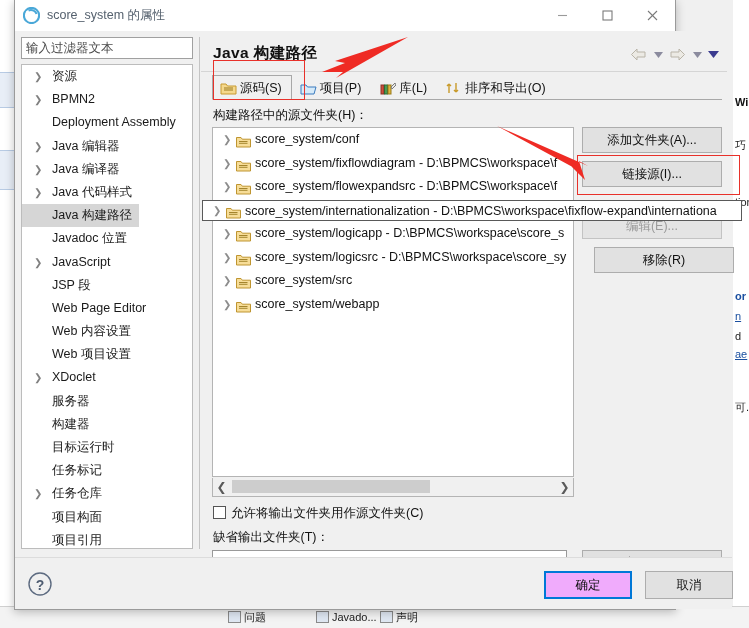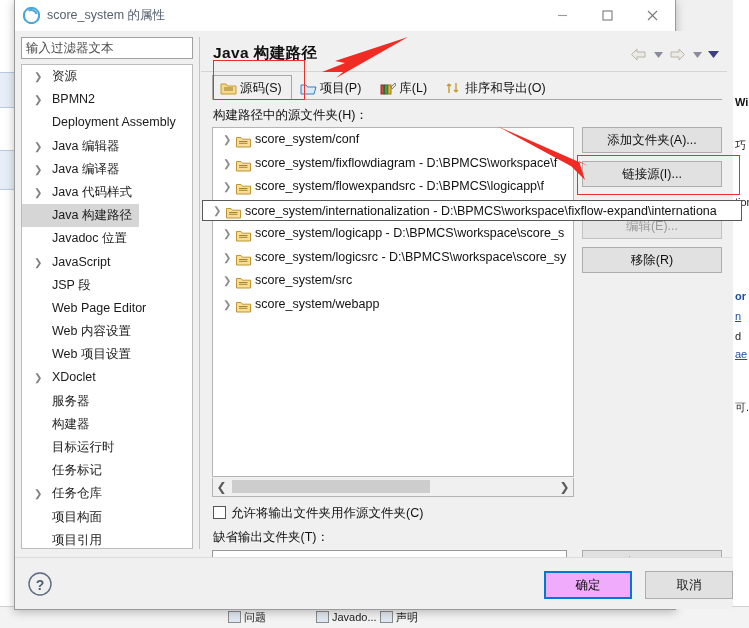--- a/index.html
+++ b/index.html
@@ -378,21 +378,21 @@
                 <path d="M3 6.5 L11.5 6.5 M3 8.3 L11.5 8.3" stroke="#9a7a20" stroke-width="0.9"></path>
               </svg></span>
             <span class="stxt">score_system/fixflowdiagram - D:\BPMCS\workspace\f</span>
           </div>
           <div class="src-row">
             <span class="arr">❯</span>
             <span class="fico"><svg width="15" height="13" viewBox="0 0 15 13">
                 <path d="M0.5 2.5 L5 2.5 L6.3 4.2 L14.5 4.2 L14.5 12 L0.5 12 Z" fill="#f7dd98" stroke="#bf9530" stroke-width="1"></path>
                 <path d="M3 6.5 L11.5 6.5 M3 8.3 L11.5 8.3" stroke="#9a7a20" stroke-width="0.9"></path>
               </svg></span>
-            <span class="stxt">score_system/flowexpandsrc - D:\BPMCS\logicapp\f</span>
+            <span class="stxt">score_system/flowexpandsrc - D:\BPMCS\workspace\f</span>
           </div>
           <div class="src-row"></div>
           <div class="src-row">
             <span class="arr">❯</span>
             <span class="fico"><svg width="15" height="13" viewBox="0 0 15 13">
                 <path d="M0.5 2.5 L5 2.5 L6.3 4.2 L14.5 4.2 L14.5 12 L0.5 12 Z" fill="#f7dd98" stroke="#bf9530" stroke-width="1"></path>
                 <path d="M3 6.5 L11.5 6.5 M3 8.3 L11.5 8.3" stroke="#9a7a20" stroke-width="0.9"></path>
               </svg></span>
             <span class="stxt">score_system/logicapp - D:\BPMCS\workspace\score_s</span>
           </div>
@@ -424,21 +424,21 @@
 
       <div class="hscroll">
         <div class="hs-arrow" style="left:0;">❮</div>
         <div class="hs-thumb"></div>
         <div class="hs-arrow" style="right:0;">❯</div>
       </div>
 
       <div class="sbtn" style="top:90px;">添加文件夹(A)...</div>
       <div class="sbtn disabled" style="top:176px;">编辑(E)...</div>
       <div class="sbtn" style="top:124px;">链接源(I)...</div>
-      <div class="sbtn" style="top:210px;">移除(R)</div>
+      <div class="sbtn" style="top:210px;margin-left:12px;">移除(R)</div>
 
       <div class="chk-row">
         <span class="chkbox"></span><span>允许将输出文件夹用作源文件夹(C)</span>
       </div>
 
       <div class="out-label">缺省输出文件夹(T)：</div>
       <div class="out-input">score_system/WebRoot/WEB-INF/classes</div>
       <div class="browse-btn">浏览(W)...</div>
     <div class="src-row selected-row" style="top: 162.5px;">
           <span class="arr">❯</span>

